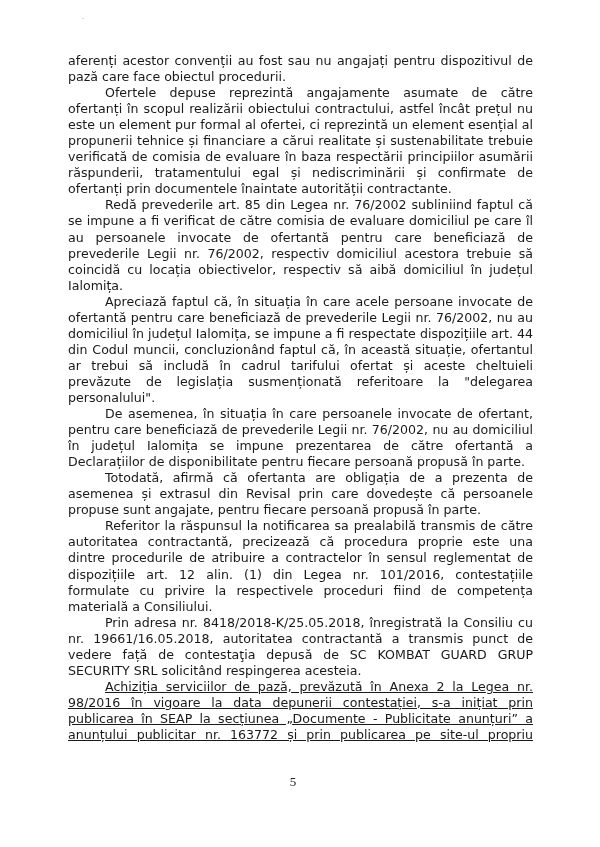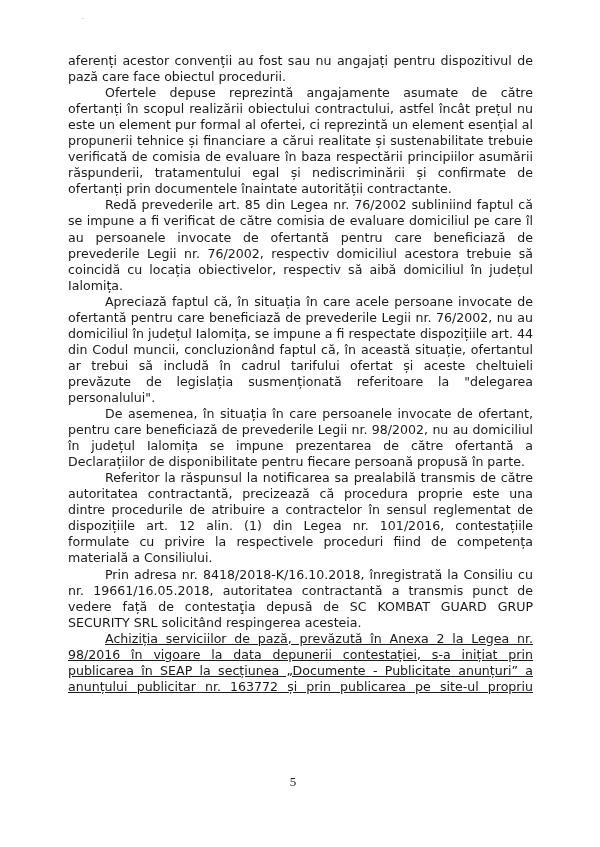--- a/index.html
+++ b/index.html
@@ -66,20 +66,21 @@
 <body>
 
 <div class="page">
   <div class="scan-speck"></div>
 
   <div class="body-text">
     <p class="para noindent">aferenți acestor convenții au fost sau nu angajați pentru dispozitivul de pază care face obiectul procedurii.</p>
     <p class="para">Ofertele depuse reprezintă angajamente asumate de către ofertanți în scopul realizării obiectului contractului, astfel încât prețul nu este un element pur formal al ofertei, ci reprezintă un element esențial al propunerii tehnice și financiare a cărui realitate și sustenabilitate trebuie verificată de comisia de evaluare în baza respectării principiilor asumării răspunderii, tratamentului egal și nediscriminării și confirmate de ofertanți prin documentele înaintate autorității contractante.</p>
     <p class="para">Redă prevederile art. 85 din Legea nr. 76/2002 subliniind faptul că se impune a fi verificat de către comisia de evaluare domiciliul pe care îl au persoanele invocate de ofertantă pentru care beneficiază de prevederile Legii nr. 76/2002, respectiv domiciliul acestora trebuie să coincidă cu locația obiectivelor, respectiv să aibă domiciliul în județul Ialomița.</p>
     <p class="para">Apreciază faptul că, în situația în care acele persoane invocate de ofertantă pentru care beneficiază de prevederile Legii nr. 76/2002, nu au domiciliul în județul Ialomița, se impune a fi respectate dispozițiile art. 44 din Codul muncii, concluzionând faptul că, în această situație, ofertantul ar trebui să includă în cadrul tarifului ofertat și aceste cheltuieli prevăzute de legislația susmenționată referitoare la "delegarea personalului".</p>
-    <p class="para">De asemenea, în situația în care persoanele invocate de ofertant, pentru care beneficiază de prevederile Legii nr. 98/2002, nu au domiciliul în județul Ialomița se impune prezentarea de către ofertantă a Declarațiilor de disponibilitate pentru fiecare persoană propusă în parte.</p>
+    <p class="para">De asemenea, în situația în care persoanele invocate de ofertant, pentru care beneficiază de prevederile Legii nr. 76/2002, nu au domiciliul în județul Ialomița se impune prezentarea de către ofertantă a Declarațiilor de disponibilitate pentru fiecare persoană propusă în parte.</p>
+    <p class="para">Totodată, afirmă că ofertanta are obligația de a prezenta de asemenea și extrasul din Revisal prin care dovedește că persoanele propuse sunt angajate, pentru fiecare persoană propusă în parte.</p>
     <p class="para">Referitor la răspunsul la notificarea sa prealabilă transmis de către autoritatea contractantă, precizează că procedura proprie este una dintre procedurile de atribuire a contractelor în sensul reglementat de dispozițiile art. 12 alin. (1) din Legea nr. 101/2016, contestațiile formulate cu privire la respectivele proceduri fiind de competența materială a Consiliului.</p>
-    <p class="para">Prin adresa nr. 8418/2018-K/16.10.2018, înregistrată la Consiliu cu nr. 19661/16.05.2018, autoritatea contractantă a transmis punct de vedere față de contestaţia depusă de SC KOMBAT GUARD GRUP SECURITY SRL solicitând respingerea acesteia.</p>
+    <p class="para">Prin adresa nr. 8418/2018-K/25.05.2018, înregistrată la Consiliu cu nr. 19661/16.05.2018, autoritatea contractantă a transmis punct de vedere față de contestaţia depusă de SC KOMBAT GUARD GRUP SECURITY SRL solicitând respingerea acesteia.</p>
     <p class="para last-left" style="text-align-last: justify; text-decoration: underline;">Achiziția serviciilor de pază, prevăzută în Anexa 2 la Legea nr. 98/2016 în vigoare la data depunerii contestației, s-a inițiat prin publicarea în SEAP la secțiunea „Documente - Publicitate anunțuri” a anunțului publicitar nr. 163772 și prin publicarea pe site-ul propriu</p>
   </div>
 
   <div class="page-number">5</div>
 </div>
 
 </body></html>

